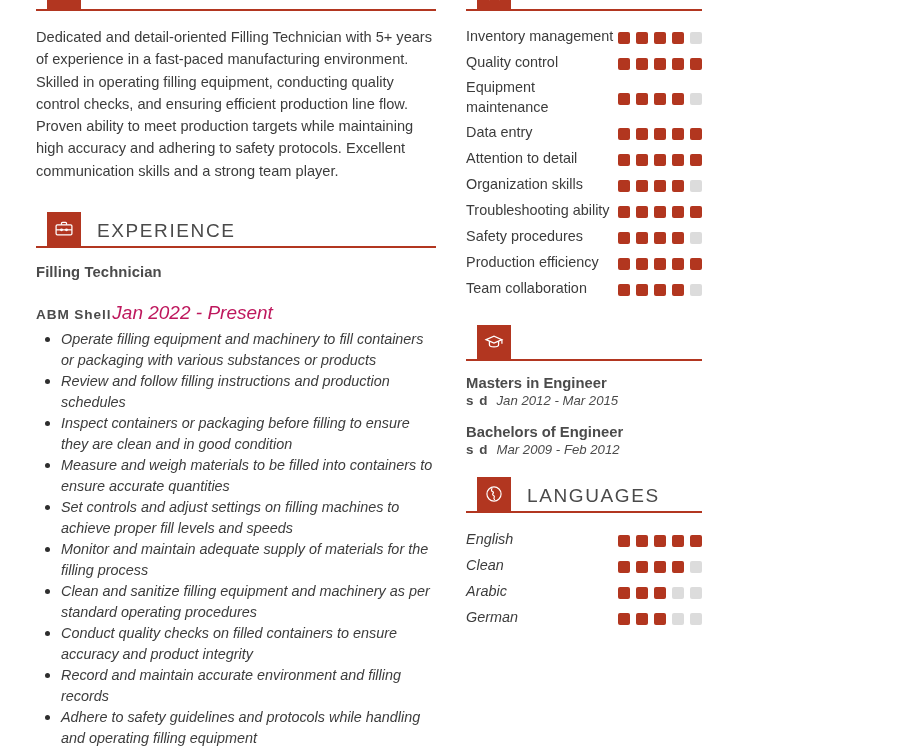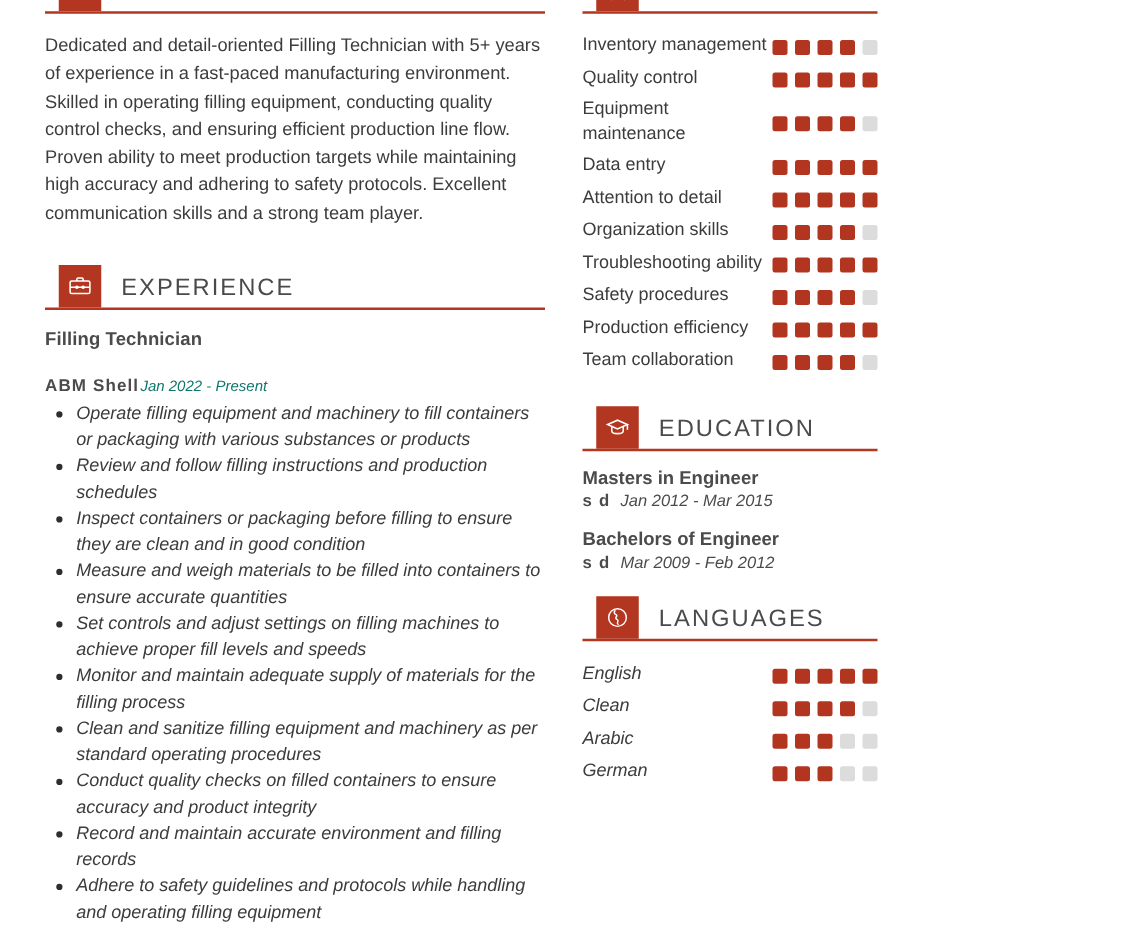--- a/index.html
+++ b/index.html
@@ -108,23 +108,23 @@
     gap: 1px;
     margin-bottom: 5px;
   }
   .job-company {
     font-size: 13.6px;
     font-weight: bold;
     color: #4b4b4b;
     letter-spacing: 0.9px;
   }
   .job-dates {
-    font-size: 12px;
+    font-size: 19px;
     font-style: italic;
-    color: #0f766e;
+    color: #be185d;
     margin-top: 20px;
   }
   ul.bullets {
     list-style: none;
     margin: 0;
     padding: 0;
     font-style: italic;
   }
   ul.bullets li {
     position: relative;
@@ -387,21 +387,20 @@
 
     <div class="sec-gap-md">
       <div class="section-head">
         <div class="icon-box">
           <svg width="20" height="20" viewBox="0 0 24 24" fill="none" stroke="#ffffff" stroke-width="1.5">
             <path d="M2.5 9.2 12 5l9.5 4.2L12 13.4 2.5 9.2Z"></path>
             <path d="M6.5 11v4.3c0 1.5 2.5 2.6 5.5 2.6s5.5-1.1 5.5-2.6V11"></path>
             <line x1="21.5" y1="9.2" x2="21.5" y2="14.2"></line>
           </svg>
         </div>
-        <div class="sec-title">EDUCATION</div>
       </div>
       <div class="head-rule"></div>
     </div>
 
     <div class="edu-wrap">
       <div class="edu-block">
         <div class="edu-degree">Masters in Engineer</div>
         <div class="edu-meta">
           <span class="edu-school">s d</span>
           <span class="edu-dates">Jan 2012 - Mar 2015</span>

